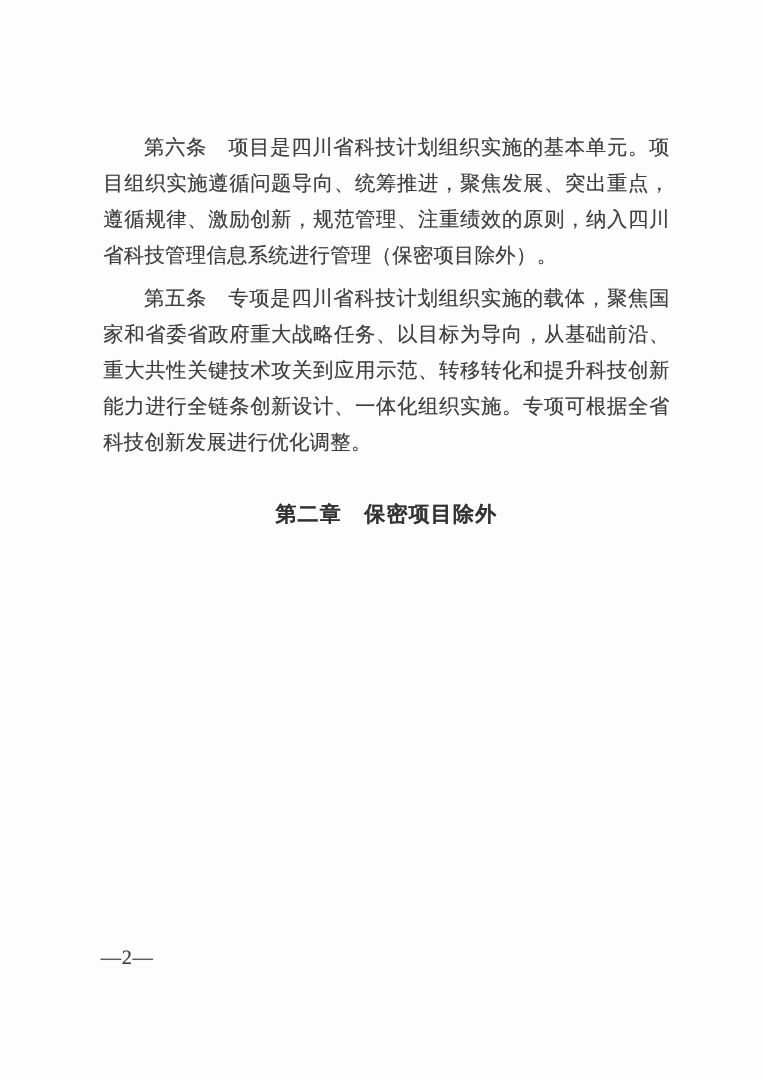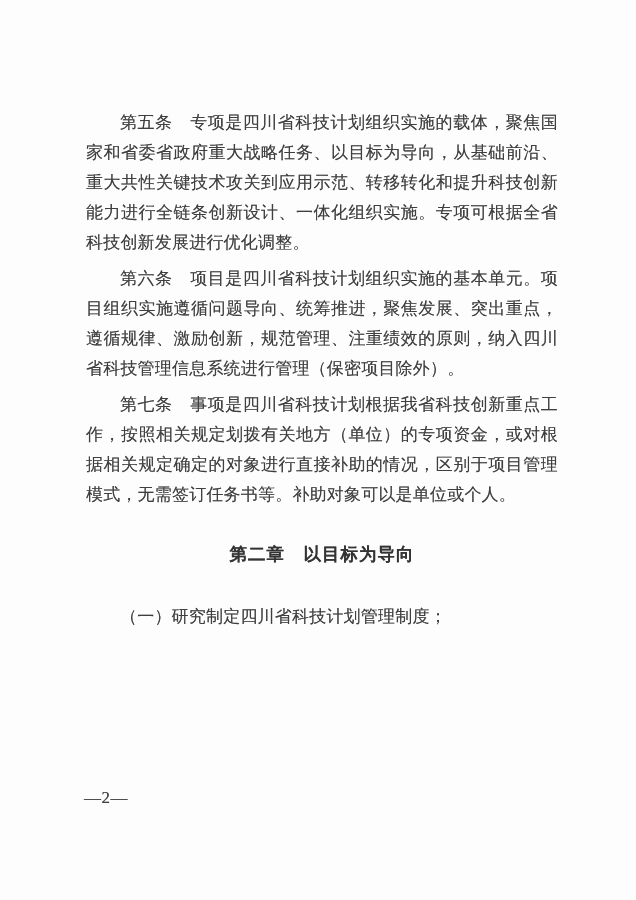--- a/index.html
+++ b/index.html
@@ -60,20 +60,18 @@
     color: #3f3f3f;
     letter-spacing: 0.5px;
     text-shadow: 0 0 0.6px rgba(70, 70, 70, 0.55);
   }
 </style>
 </head>
 <body>
 
 <div class="page">
   <div class="content">
+      <div class="para">第六条　项目是四川省科技计划组织实施的基本单元。项目组织实施遵循问题导向、统筹推进，聚焦发展、突出重点，遵循规律、激励创新，规范管理、注重绩效的原则，纳入四川省科技管理信息系统进行管理（保密项目除外）。</div>
       <div class="para">第五条　专项是四川省科技计划组织实施的载体，聚焦国家和省委省政府重大战略任务、以目标为导向，从基础前沿、重大共性关键技术攻关到应用示范、转移转化和提升科技创新能力进行全链条创新设计、一体化组织实施。专项可根据全省科技创新发展进行优化调整。</div>
-      <div class="para">第六条　项目是四川省科技计划组织实施的基本单元。项目组织实施遵循问题导向、统筹推进，聚焦发展、突出重点，遵循规律、激励创新，规范管理、注重绩效的原则，纳入四川省科技管理信息系统进行管理（保密项目除外）。</div>
-      <div class="para">第七条　事项是四川省科技计划根据我省科技创新重点工作，按照相关规定划拨有关地方（单位）的专项资金，或对根据相关规定确定的对象进行直接补助的情况，区别于项目管理模式，无需签订任务书等。补助对象可以是单位或个人。</div>
-      <div class="heading">第二章　以目标为导向</div>
-      <div class="para">（一）研究制定四川省科技计划管理制度；</div>
+      <div class="heading">第二章　保密项目除外</div>
     </div>
   <div class="page-number">—2—</div>
 </div>
 
 </body></html>

